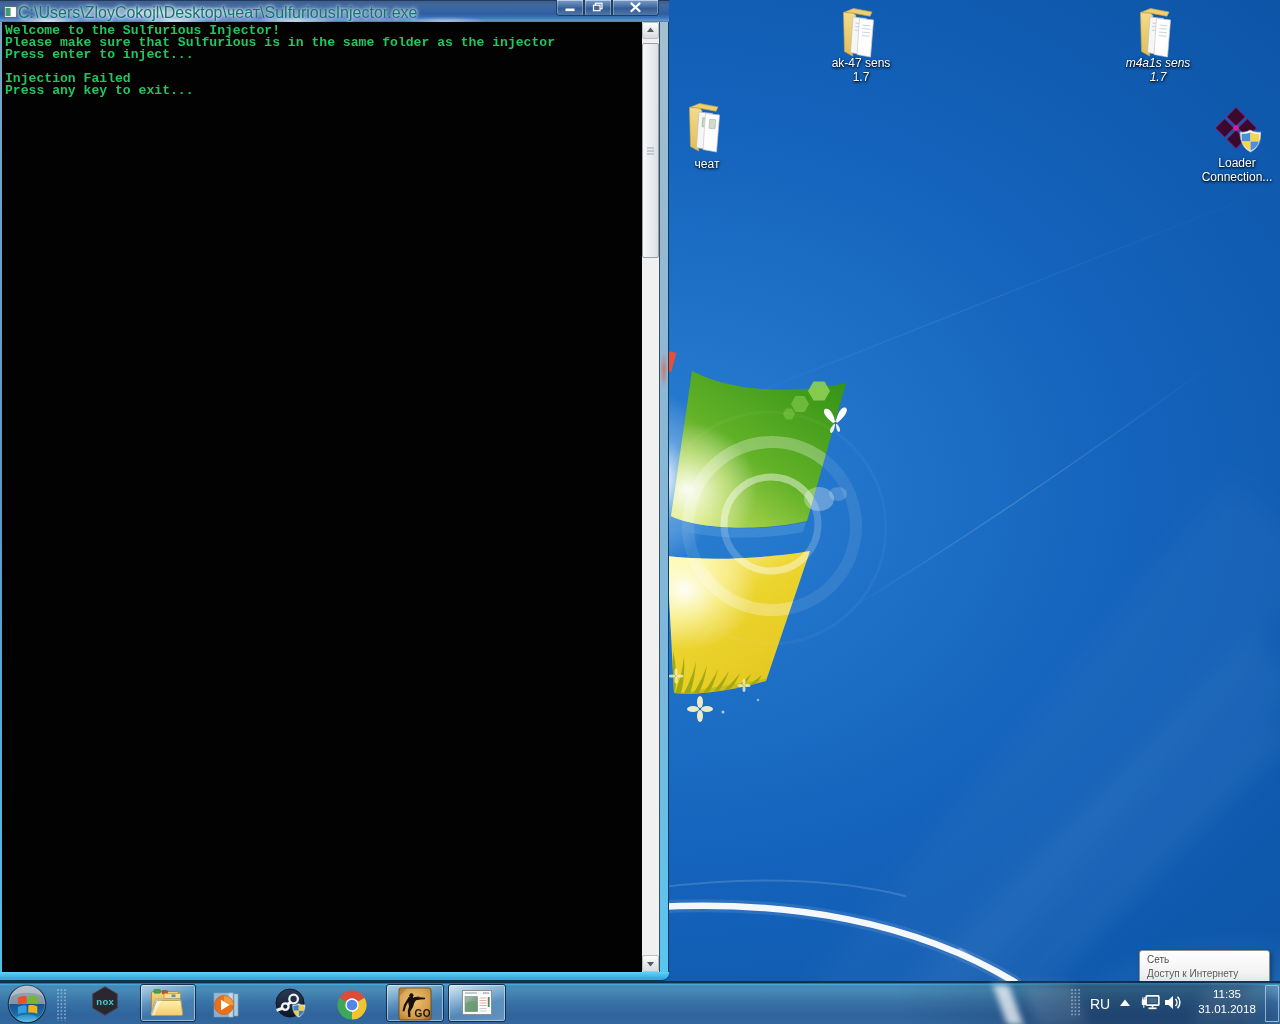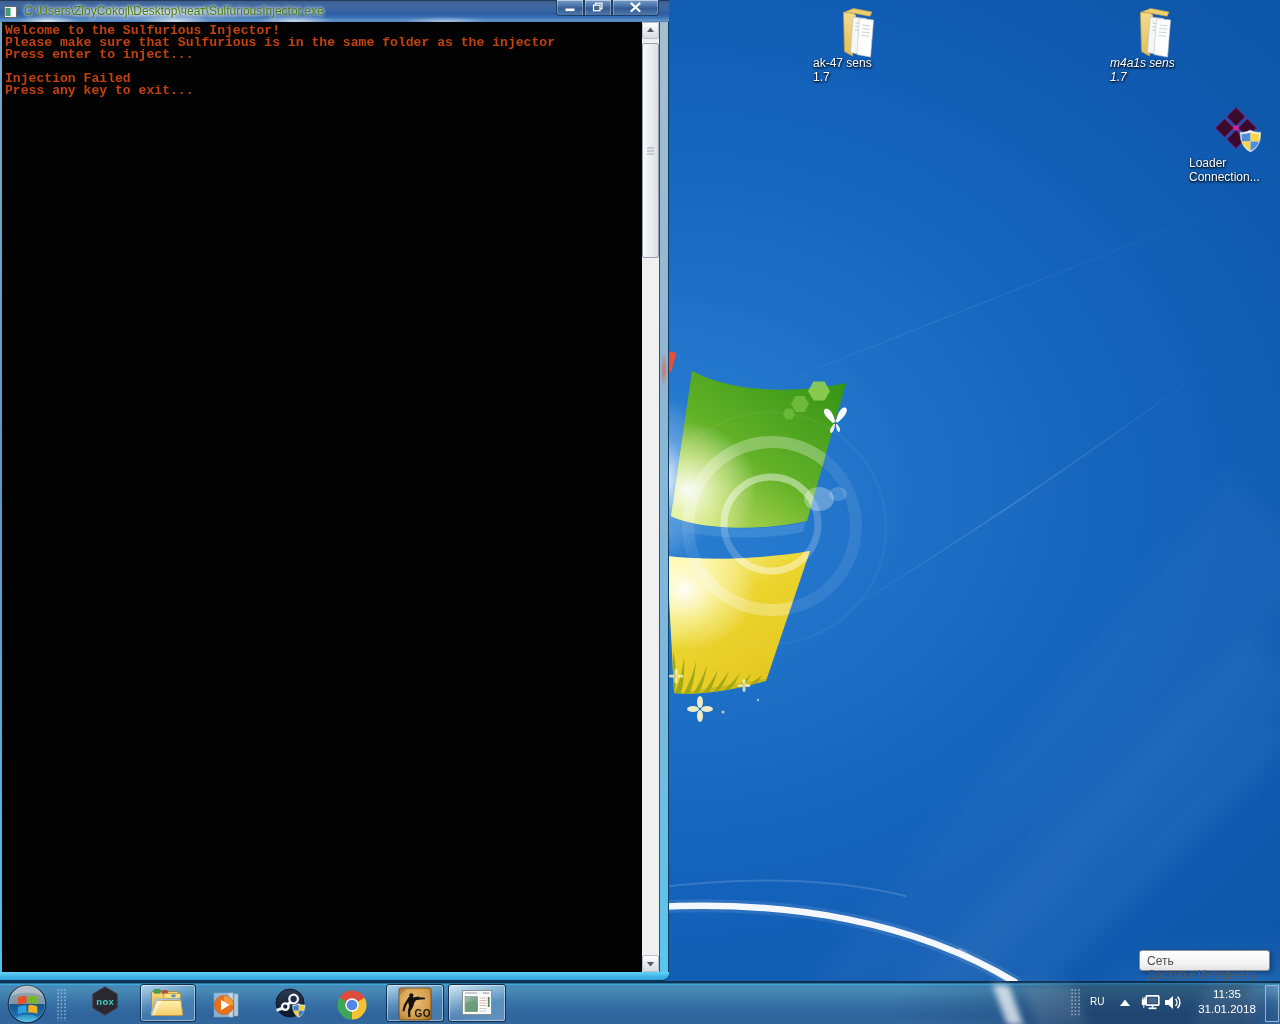--- a/index.html
+++ b/index.html
@@ -1,45 +1,45 @@
 <!DOCTYPE html>
 <html><head><meta charset="utf-8">
 <style>
 html,body{margin:0;padding:0;width:1280px;height:1024px;overflow:hidden;
  font-family:"Liberation Sans",sans-serif;background:#000;position:relative;}
 #stage{position:absolute;left:0;top:0;width:1280px;height:1024px;}
 .abs{position:absolute;}
 
-.dicon{position:absolute;color:#fff;font-size:12px;line-height:13.5px;
+.dicon{position:absolute;color:#fff;font-size:12px;line-height:13.5px;text-align:center;
  text-shadow:0 1px 2px rgba(0,0,0,.9),1px 1px 3px rgba(0,0,0,.7);}
 .dicon svg{display:block;margin:0 auto;}
 .dlabel{margin-top:-1px;}
 
 #cwin{position:absolute;left:0;top:0;width:669px;height:981px;}
 #tbar{position:absolute;left:0;top:0;width:669px;height:22px;
  background:
   radial-gradient(ellipse 170px 11px at 160px 12px,rgba(255,255,255,.6),rgba(255,255,255,0) 72%),
   radial-gradient(ellipse 45px 8px at 48px 20px,rgba(255,255,255,.75),rgba(255,255,255,0) 70%),
   radial-gradient(ellipse 50px 8px at 175px 20px,rgba(255,255,255,.7),rgba(255,255,255,0) 70%),
   radial-gradient(ellipse 55px 8px at 295px 20px,rgba(255,255,255,.65),rgba(255,255,255,0) 70%),
   radial-gradient(ellipse 60px 8px at 445px 21px,rgba(255,255,255,.5),rgba(255,255,255,0) 70%),
   linear-gradient(180deg,#3c5e90 0%,#41699f 20%,#3563a4 45%,#2d5da1 62%,#3e74b8 80%,#6395c8 92%,#4779b4 100%);
  border-top:1px solid #243a58;box-sizing:border-box;}
-#ttext{position:absolute;left:24px;top:4px;font-size:12px;color:#4d7c0f;white-space:nowrap;
+#ttext{position:absolute;left:18px;top:4px;font-size:16px;color:#0f766e;white-space:nowrap;
  text-shadow:0 0 5px #fff,0 0 3px rgba(255,255,255,.9);}
 .wbtn{position:absolute;top:0;height:16px;box-sizing:border-box;
  border:1px solid #1e3f66;border-top:none;
  background:linear-gradient(180deg,rgba(120,160,205,.95),rgba(75,115,168,.95) 40%,rgba(52,92,148,.95) 55%,rgba(80,120,170,.95));
  box-shadow:inset 0 1px 0 rgba(255,255,255,.5),inset 1px 0 0 rgba(255,255,255,.3),inset -1px 0 0 rgba(255,255,255,.3);}
 #btnmin{left:556px;width:28px;border-bottom-left-radius:4px;}
 #btnmax{left:584px;width:28px;}
 #btncls{left:612px;width:47px;border-bottom-right-radius:4px;}
 #cblack{position:absolute;left:2px;top:22px;width:640px;height:950px;background:#020202;}
 #cblack pre{margin:0;padding:3px 0 0 3px;font-family:"Liberation Mono",monospace;
- font-weight:bold;font-size:13.1px;line-height:12px;color:#c2410c;}
+ font-weight:bold;font-size:13.1px;line-height:12px;color:#22c55e;}
 
 #sbar{position:absolute;left:642px;top:22px;width:17px;height:950px;background:#f0f0f0;}
 .sbtn{position:absolute;left:0;width:17px;height:17px;box-sizing:border-box;
  background:linear-gradient(180deg,#fdfdfd,#e9ebee 50%,#d8dce2);border:1px solid #b8bfc9;border-radius:2px;}
 #sthumb{position:absolute;left:0;top:21px;width:17px;height:215px;box-sizing:border-box;
  background:linear-gradient(90deg,#f8f9fa,#e8eaee 60%,#dadee4);border:1px solid #98a0ac;border-radius:2px;}
 
 .wedge{position:absolute;}
 
 #tbarb{position:absolute;left:0;top:981px;width:1280px;height:43px;
@@ -53,23 +53,23 @@
 .tico{position:absolute;}
 
 .trtxt{position:absolute;color:#fff;}
 #clock{position:absolute;left:1194px;top:987px;width:66px;text-align:center;color:#fff;font-size:11.5px;line-height:15px;}
 #sdesk{position:absolute;left:1265px;top:985px;width:14px;height:37px;box-sizing:border-box;
  border:1px solid rgba(190,215,240,.7);border-radius:1px;
  background:linear-gradient(200deg,rgba(150,190,225,.35),rgba(60,100,150,.12) 45%,rgba(20,45,85,.1));}
 .dots{position:absolute;background-image:radial-gradient(circle at 1px 1px,rgba(210,230,248,.6) 0.6px,rgba(0,20,40,.2) 1px,transparent 1.3px);
  background-size:3.5px 3.5px;}
 
-#tip{position:absolute;left:1139px;top:950px;width:131px;height:21px;box-sizing:border-box;
+#tip{position:absolute;left:1139px;top:950px;width:131px;height:34px;box-sizing:border-box;
  background:linear-gradient(180deg,#ffffff,#f2f2f2 70%,#e2e3e5);border:1px solid #8e8e8e;border-radius:3px;
- box-shadow:2px 2px 5px rgba(0,0,30,.35);font-size:12px;color:#4d4d4d;}
+ box-shadow:2px 2px 5px rgba(0,0,30,.35);font-size:10px;color:#4d4d4d;}
 #tip .l1{position:absolute;left:7px;top:3px;}
 #tip .l2{position:absolute;left:7px;top:17px;color:#5a5a5a;}
 </style></head>
 <body>
 <div id="stage">
 
 <svg class="abs" style="left:0;top:0" width="1280" height="1024" viewBox="0 0 1280 1024">
  <defs>
   <radialGradient id="bgr" cx="0.52" cy="0.48" r="0.8">
    <stop offset="0" stop-color="#2a80d3"></stop>
@@ -269,20 +269,27 @@
         <use href="#fpagedocs"></use>
       </svg>
  <div class="dlabel">ak-47 sens<br>1.7</div>
 </div>
 <div class="dicon" style="left:1110px;top:6px;width:96px;font-style:italic;">
  <svg width="38" height="52" viewBox="0 0 38 52">
         <use href="#folderbase"></use>
         <use href="#fpagedocs"></use>
       </svg>
  <div class="dlabel">m4a1s sens<br>1.7</div>
+</div>
+<div class="dicon" style="left:659px;top:101px;width:96px;">
+ <svg width="38" height="52" viewBox="0 0 38 52">
+        <use href="#folderbase"></use>
+        <use href="#fpages2"></use>
+      </svg>
+ <div class="dlabel" style="margin-top:5px;">чеат</div>
 </div>
 <div class="dicon" style="left:1189px;top:106px;width:96px;">
  <svg width="48" height="48" viewBox="0 0 48 48">
   <g transform="translate(23,22)">
    <g fill="#3a0a2e" stroke="#9c1473" stroke-width="0.8">
     <rect x="-14.5" y="-14.5" width="13" height="13" transform="rotate(45)"></rect>
     <rect x="1.5" y="-14.5" width="13" height="13" transform="rotate(45)"></rect>
     <rect x="-14.5" y="1.5" width="13" height="13" transform="rotate(45)"></rect>
     <rect x="1.5" y="1.5" width="13" height="13" transform="rotate(45)"></rect>
    </g>
@@ -445,21 +452,21 @@
         <line x1="17.5" y1="13" x2="24.5" y2="13"></line>
         <line x1="17.5" y1="15.5" x2="24.5" y2="15.5"></line>
       </g>
  <g stroke="#c8ccd2" stroke-width="1">
         <line x1="17.5" y1="18.5" x2="24.5" y2="18.5"></line>
         <line x1="17.5" y1="21" x2="24.5" y2="21"></line>
       </g>
  <rect x="25.8" y="7" width="1.8" height="10" fill="#4f8a5c"></rect>
 </svg>
 
-<span class="trtxt" style="left:1090px;top:996px;font-size:10px;">RU</span>
+<span class="trtxt" style="left:1090px;top:996px;font-size:14px;">RU</span>
 <svg class="tico" style="left:1119px;top:999px;" width="12" height="8" viewBox="0 0 12 8">
  <path d="M6 0.5 L11 7 L1 7 Z" fill="#ffffff"></path>
 </svg>
 <svg class="tico" style="left:1141px;top:994px;" width="19" height="18" viewBox="0 0 19 18">
  <rect x="5.2" y="1.8" width="12.6" height="9.4" rx="0.8" fill="none" stroke="#ffffff" stroke-width="1.7"></rect>
  <rect x="7.2" y="3.9" width="8.6" height="5.2" fill="#46688c"></rect>
  <line x1="11.5" y1="11.2" x2="11.5" y2="13.6" stroke="#ffffff" stroke-width="1.7"></line>
  <line x1="7.5" y1="14.3" x2="15.5" y2="14.3" stroke="#ffffff" stroke-width="1.7"></line>
  <rect x="0.8" y="5.2" width="4.2" height="5.8" rx="0.4" fill="#ffffff"></rect>
  <line x1="1.9" y1="3.2" x2="1.9" y2="5.2" stroke="#ffffff" stroke-width="1.1"></line>

